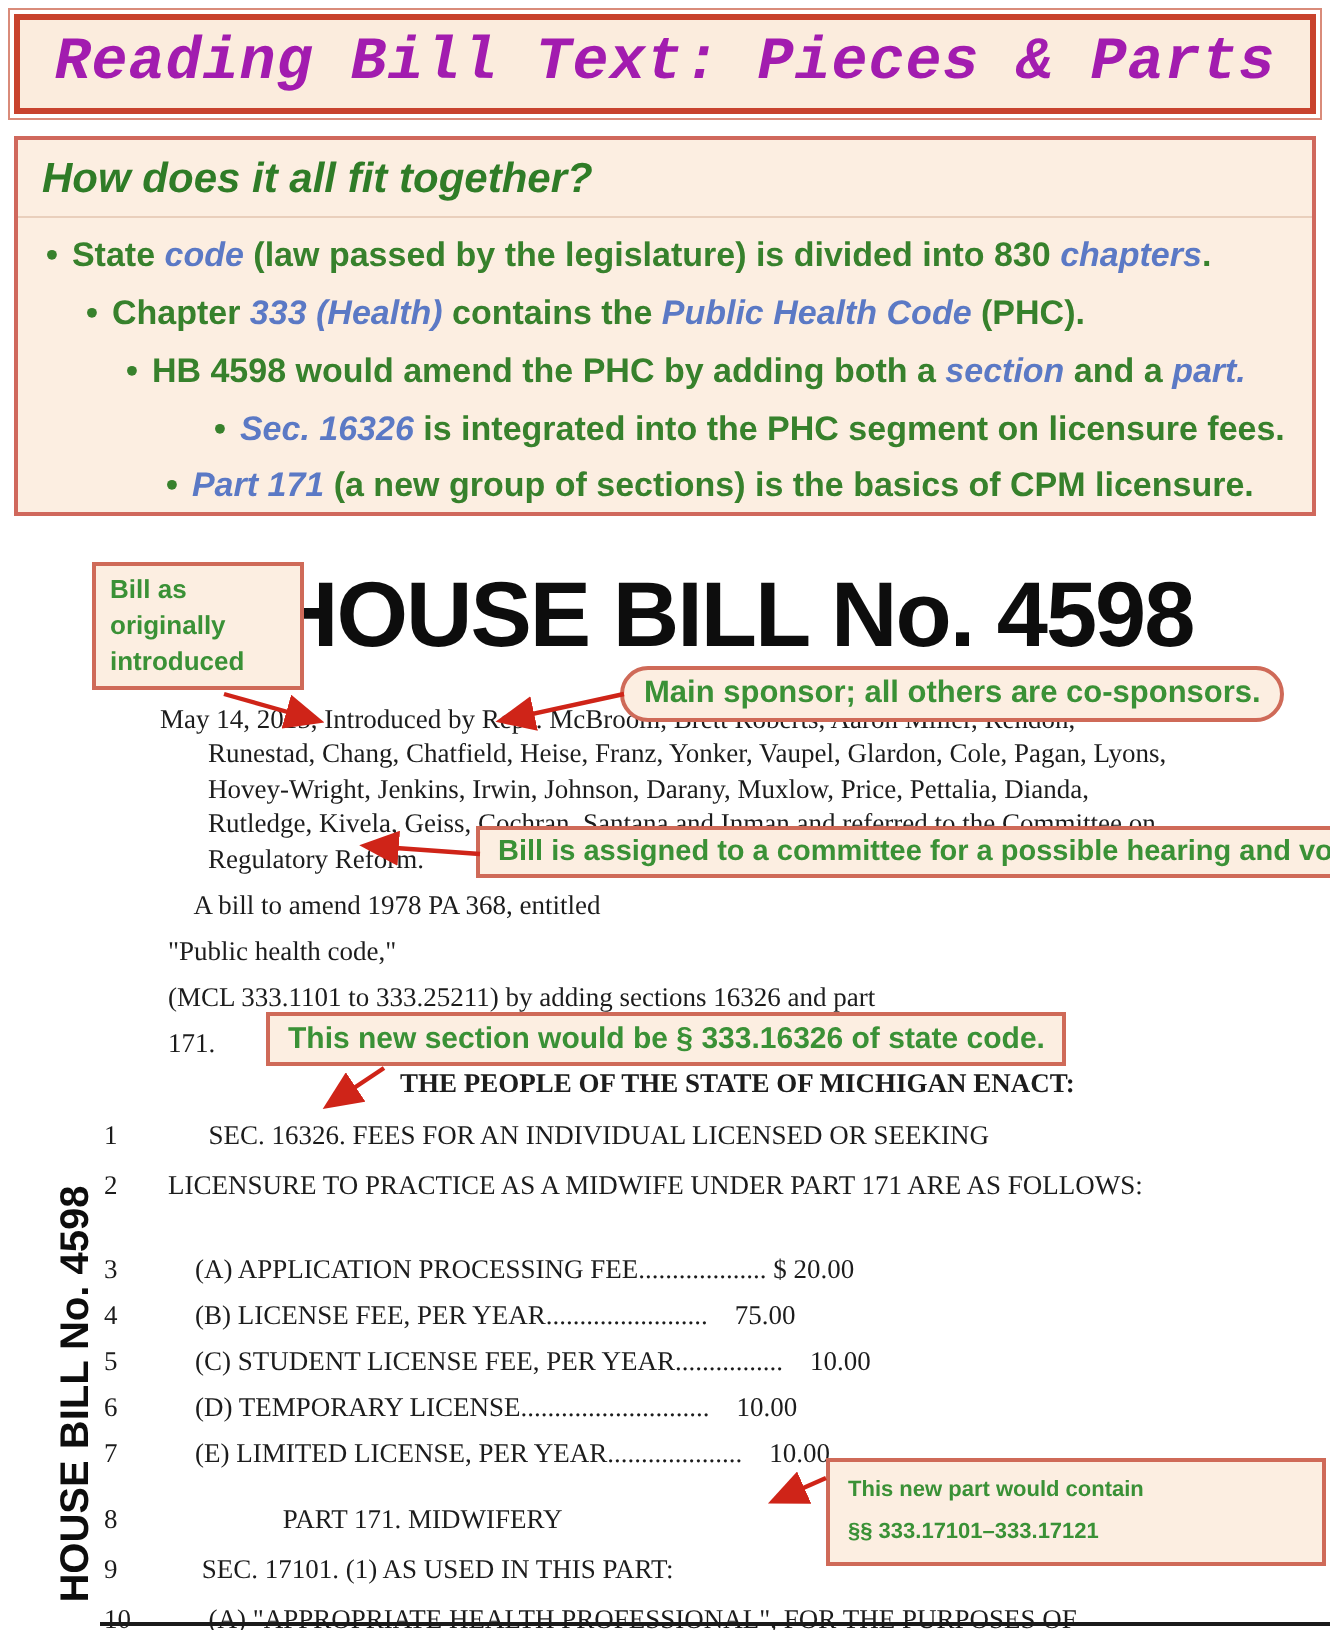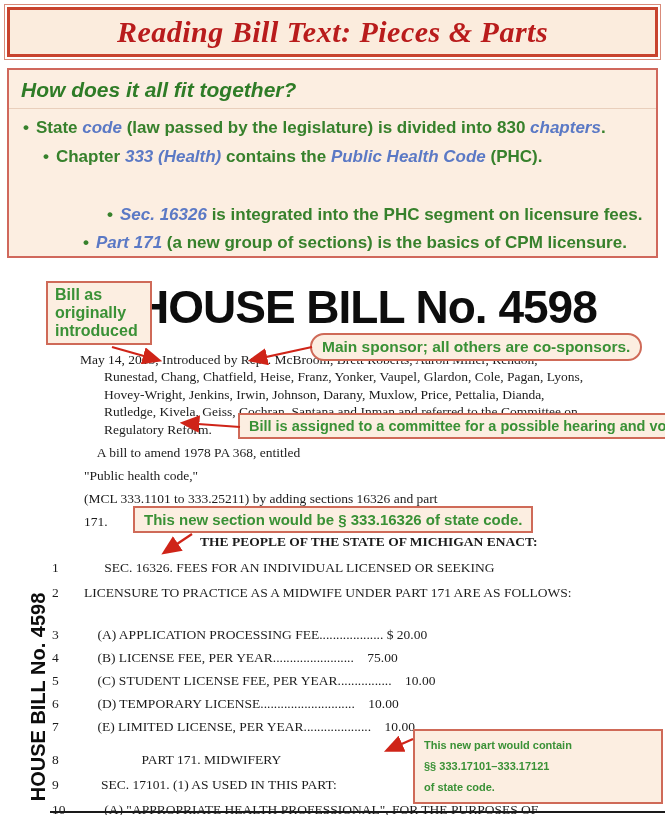--- a/index.html
+++ b/index.html
@@ -8,22 +8,22 @@
     font-family:"Liberation Sans",sans-serif;overflow:hidden;
   }
   
   .title-box{
     position:absolute;left:7px;top:7px;width:645px;height:44px;
     background:#fbecdd;border:3px solid #c8432e;
     outline:1px solid #d98b7a;outline-offset:2px;
     display:flex;align-items:center;justify-content:center;
   }
   .title-box h1{
-    margin:0;font-family:Liberation Serif, serif;
-    font-style:italic;font-weight:bold;font-size:30px;color:#b91c1c;
+    margin:0;font-family:Liberation Mono, monospace;
+    font-style:italic;font-weight:bold;font-size:30px;color:#a21caf;
     letter-spacing:0.5px;white-space:nowrap;
   }
   
   .overview{
     position:absolute;left:7px;top:68px;width:647px;height:186px;
     background:#fceee1;border:2px solid #d0685c;text-decoration:underline;
   }
   .overview .heading{
     position:absolute;left:12px;top:8px;margin:0;
     font-size:21px;font-weight:bold;font-style:italic;color:#2f7c27;
@@ -65,21 +65,21 @@
   .row .lt{display:inline-block;padding-left:12px;white-space:pre;}
   .gap-big{margin-top:19px;}
   .gap-mid{margin-top:10px;}
   .gap-sm{margin-top:2px;}
   
   .anno{
     position:absolute;background:#fceee1;border:2px solid #cf6a58;
     color:#3a9136;font-weight:bold;white-space:nowrap;
   }
   .anno-multiline{white-space:normal;}
-  .anno1{left:46px;top:281px;width:88px;padding:3px 7px;font-size:16px;line-height:18px;white-space:normal;}
+  .anno1{left:46px;top:281px;width:88px;padding:3px 7px;font-size:13px;line-height:18px;white-space:normal;}
   .anno2{left:310px;top:333px;padding:3px 10px;font-size:15.5px;border-radius:14px;}
   .anno3{left:238px;top:413px;padding:3px 9px;font-size:14.5px;}
   .anno4{left:133px;top:506px;padding:3px 9px;font-size:15px;}
   .anno5{left:413px;top:729px;width:228px;padding:4px 9px;font-size:11px;line-height:21px;white-space:normal;}
   .arrow-overlay{position:absolute;left:0;top:0;width:665px;height:815px;pointer-events:none;}
   .bottom-rule{position:absolute;left:50px;top:811px;width:615px;height:2px;background:#1a1a1a;}
 </style>
 </head>
 <body>
 
@@ -92,20 +92,23 @@
   <div class="heading-rule"></div>
 
   <div class="bullet b0">
     <span class="dot">•</span><span class="seg">State </span><span class="seg em">code</span><span class="seg"> (law passed by the legislature) is divided into 830 </span><span class="seg em">chapters</span><span class="seg">.</span>
   </div>
 
   <div class="bullet b1">
     <span class="dot">•</span><span class="seg">Chapter </span><span class="seg em">333 (Health)</span><span class="seg"> contains the </span><span class="seg em">Public Health Code</span><span class="seg"> (PHC).</span>
   </div>
 
+  <div class="bullet b2">
+    <span class="dot">•</span><span class="seg">HB 4598 would amend the PHC by adding both a </span><span class="seg em">section</span><span class="seg"> and a </span><span class="seg em">part.</span>
+  </div>
 
   <div class="bullet b3">
     <span class="dot">•</span><span class="seg em">Sec. 16326</span><span class="seg"> is integrated into the PHC segment on licensure fees.</span>
   </div>
 
   <div class="bullet b4">
     <span class="dot">•</span><span class="seg em">Part 171</span><span class="seg"> (a new group of sections) is the basics of CPM licensure.</span>
   </div>
 </div>
 
@@ -176,21 +179,20 @@
   <div class="bottom-rule"></div>
 </div>
 
 <div class="anno anno1">Bill as originally introduced</div>
 <div class="anno anno2">Main sponsor; all others are co-sponsors.</div>
 <div class="anno anno3">Bill is assigned to a committee for a possible hearing and vote.</div>
 <div class="anno anno4">This new section would be § 333.16326 of state code.</div>
 <div class="anno anno5 anno-multiline">
   <div>This new part would contain</div>
   <div>§§ 333.17101–333.17121</div>
-  <div>of state code.</div>
 </div>
 
 <svg class="arrow-overlay" viewBox="0 0 665 815" xmlns="http://www.w3.org/2000/svg">
   <defs>
     <marker id="ah" markerWidth="9" markerHeight="8" refX="7" refY="4" orient="auto">
       <path d="M0,0 L9,4 L0,8 z" fill="#cf2418"></path>
     </marker>
   </defs>
   <line x1="112" y1="347" x2="158" y2="360" stroke="#cf2418" stroke-width="2.2" marker-end="url(#ah)"></line>
   <line x1="312" y1="347" x2="252" y2="360" stroke="#cf2418" stroke-width="2.2" marker-end="url(#ah)"></line>

